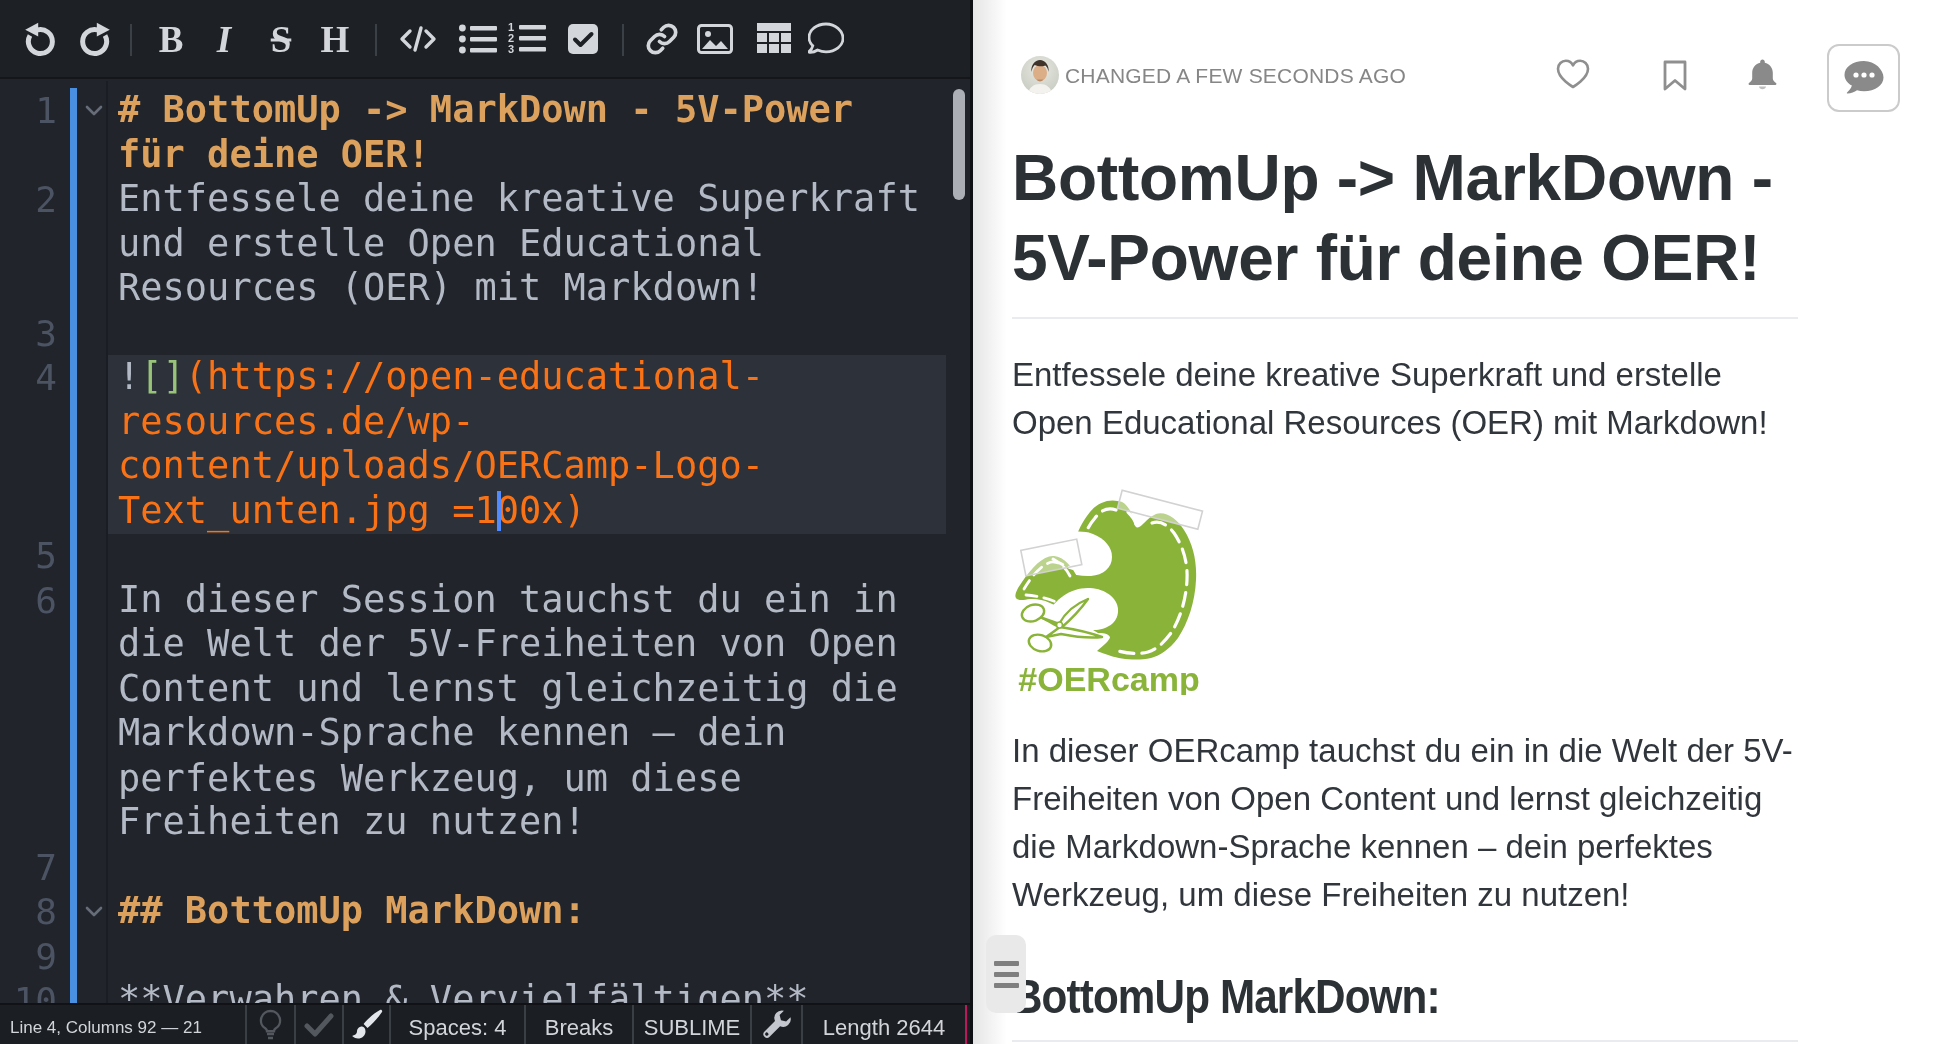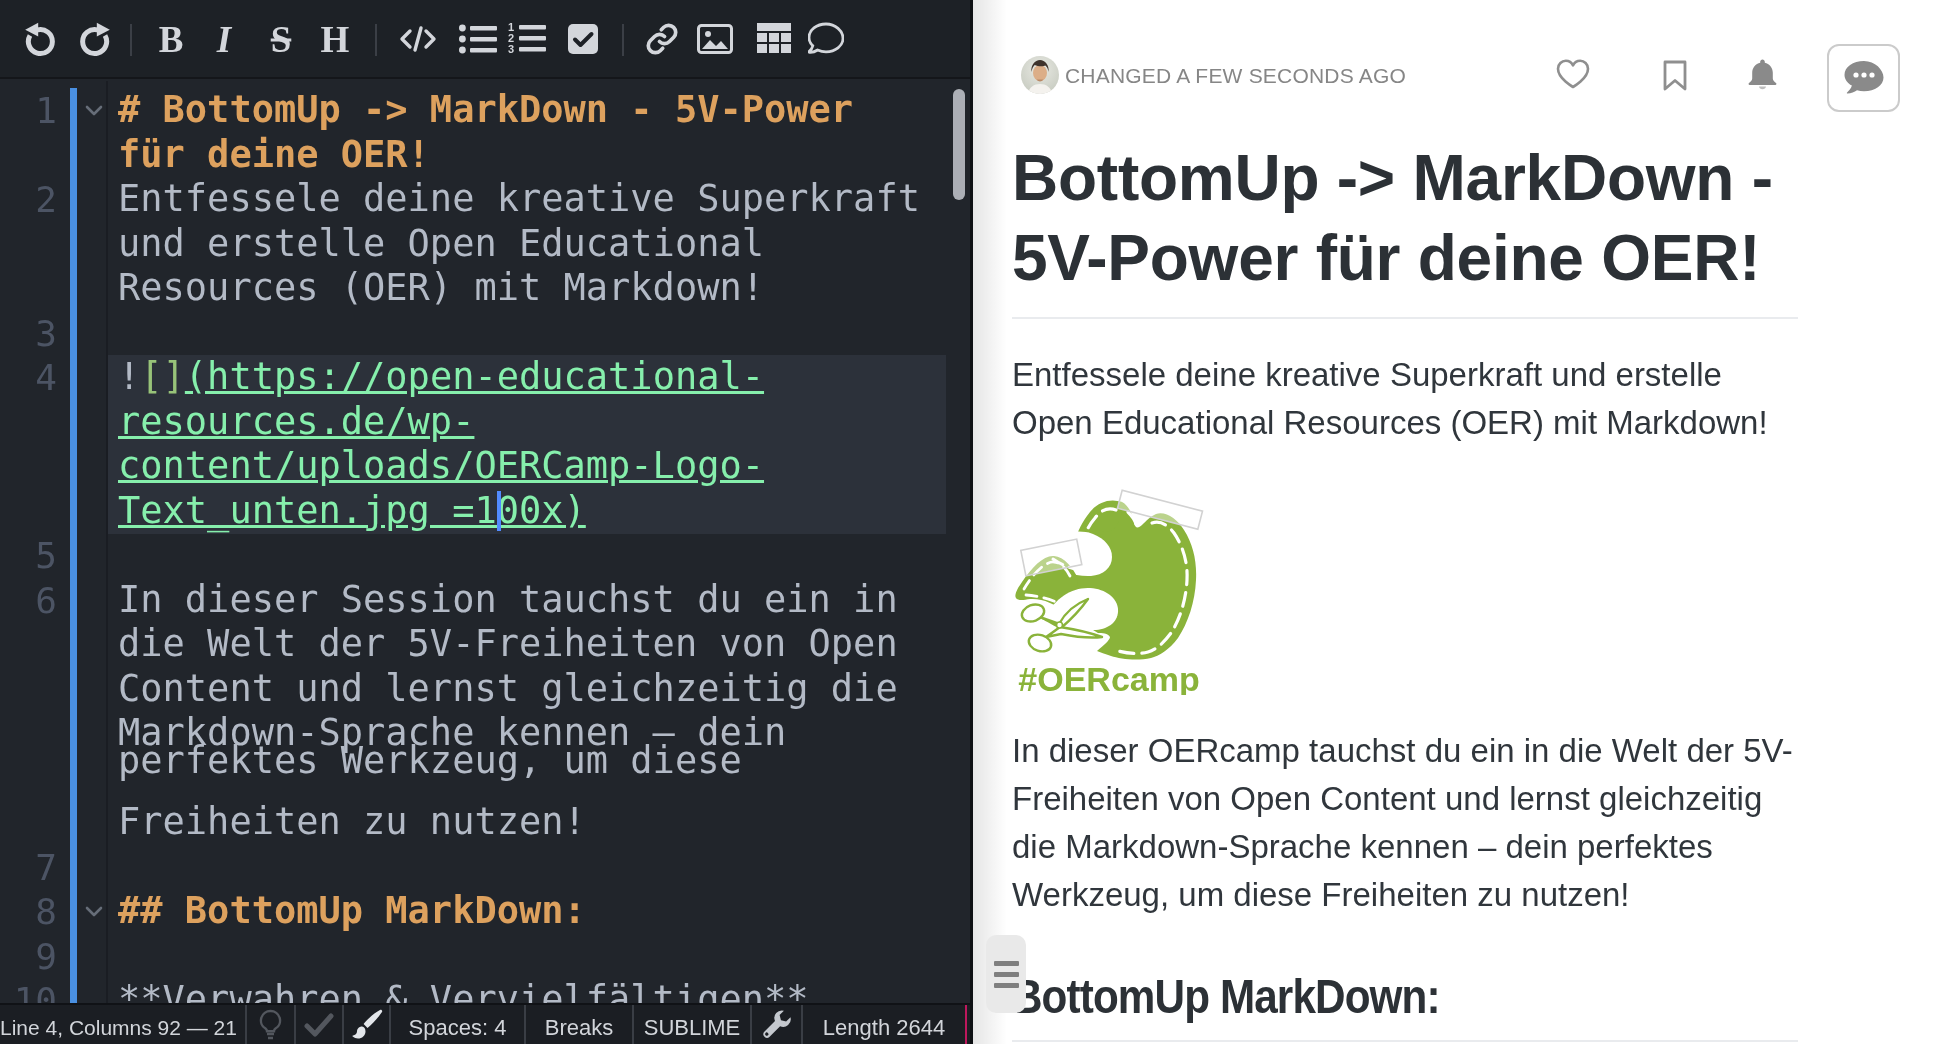--- a/index.html
+++ b/index.html
@@ -39,36 +39,36 @@
     position:absolute; left:82px; top:0; width:24px; height:44.5px;
     display:flex; align-items:center; justify-content:center; color:#666d78;
   }
   .cm-text {
     position:absolute; left:118px; top:0; white-space:pre;
     font-family:"DejaVu Sans Mono", monospace; font-size:37px; line-height:44.5px;
   }
   .tk-plain  { color:#b3bac6; }
   .tk-header { color:#dda15e; font-weight:bold;text-align:center; }
   .tk-bracket{ color:#98c379; }
-  .tk-url    { color:#86efac;text-decoration:underline; }
+  .tk-url    { color:#f97316; }
   .tk-strong { color:#b3bac6; }
   .cm-cursor { position:absolute; width:4px; height:40px; background:#528bff; }
   .cm-scrollthumb {
     position:absolute; left:953px; top:8px; width:12px; height:111px;
     background:rgba(187,191,197,0.9); border-radius:6px;
   }
 
   .statusbar {
     position:absolute; left:0; bottom:0; width:970px; height:41px;
     background:#1b1e23; border-top:2px solid #101216;
     color:#d2d5da; font-size:22px;
   }
   .sb-seg { position:absolute; top:0; bottom:0; display:flex; align-items:center; justify-content:center; overflow:hidden; padding-top:6px; }
   .sb-border { border-left:2px solid #3a3e45; }
-  .sb-cursorinfo { left:0; width:298px; justify-content:flex-start; white-space:nowrap; font-size:21px; }
+  .sb-cursorinfo { left:0; width:298px; justify-content:flex-start; padding-left:10px; white-space:nowrap; font-size:17px; }
   .sb-icon { color:#53575e; }
   .sb-icon.bright { color:#e3e6ea; }
   .sb-icon.mid { color:#c4c8ce; }
 
   
   .preview-pane {
     position:absolute; left:970px; top:0; width:968px; height:1044px;
     background:#ffffff; border-left:3px solid #0d0f12;
   }
   .preview-shadow {
@@ -289,21 +289,21 @@
           <div class="cm-text"><span class="tk-plain">die Welt der 5V-Freiheiten von Open</span></div>
         </div>
         <div class="cm-row" style="top: 585.5px; text-decoration: underline;">
           <div class="bg"></div>
           <div class="cm-text"><span class="tk-plain">Content und lernst gleichzeitig die</span></div>
         </div>
         <div class="cm-row" style="top: 630px;">
           <div class="bg"></div>
           <div class="cm-text"><span class="tk-plain">Markdown-Sprache kennen – dein</span></div>
         </div>
-        <div class="cm-row" style="top: 658px;">
+        <div class="cm-row" style="top: 676px;">
           <div class="bg"></div>
           <div class="cm-text"><span class="tk-plain">perfektes Werkzeug, um diese</span></div>
         </div>
         <div class="cm-row" style="top: 719px;">
           <div class="bg"></div>
           <div class="cm-text"><span class="tk-plain">Freiheiten zu nutzen!</span></div>
         </div>
         <div class="cm-row" style="top: 763.5px;">
           <div class="bg"></div>
           <div class="cm-gutter-num">7</div>

